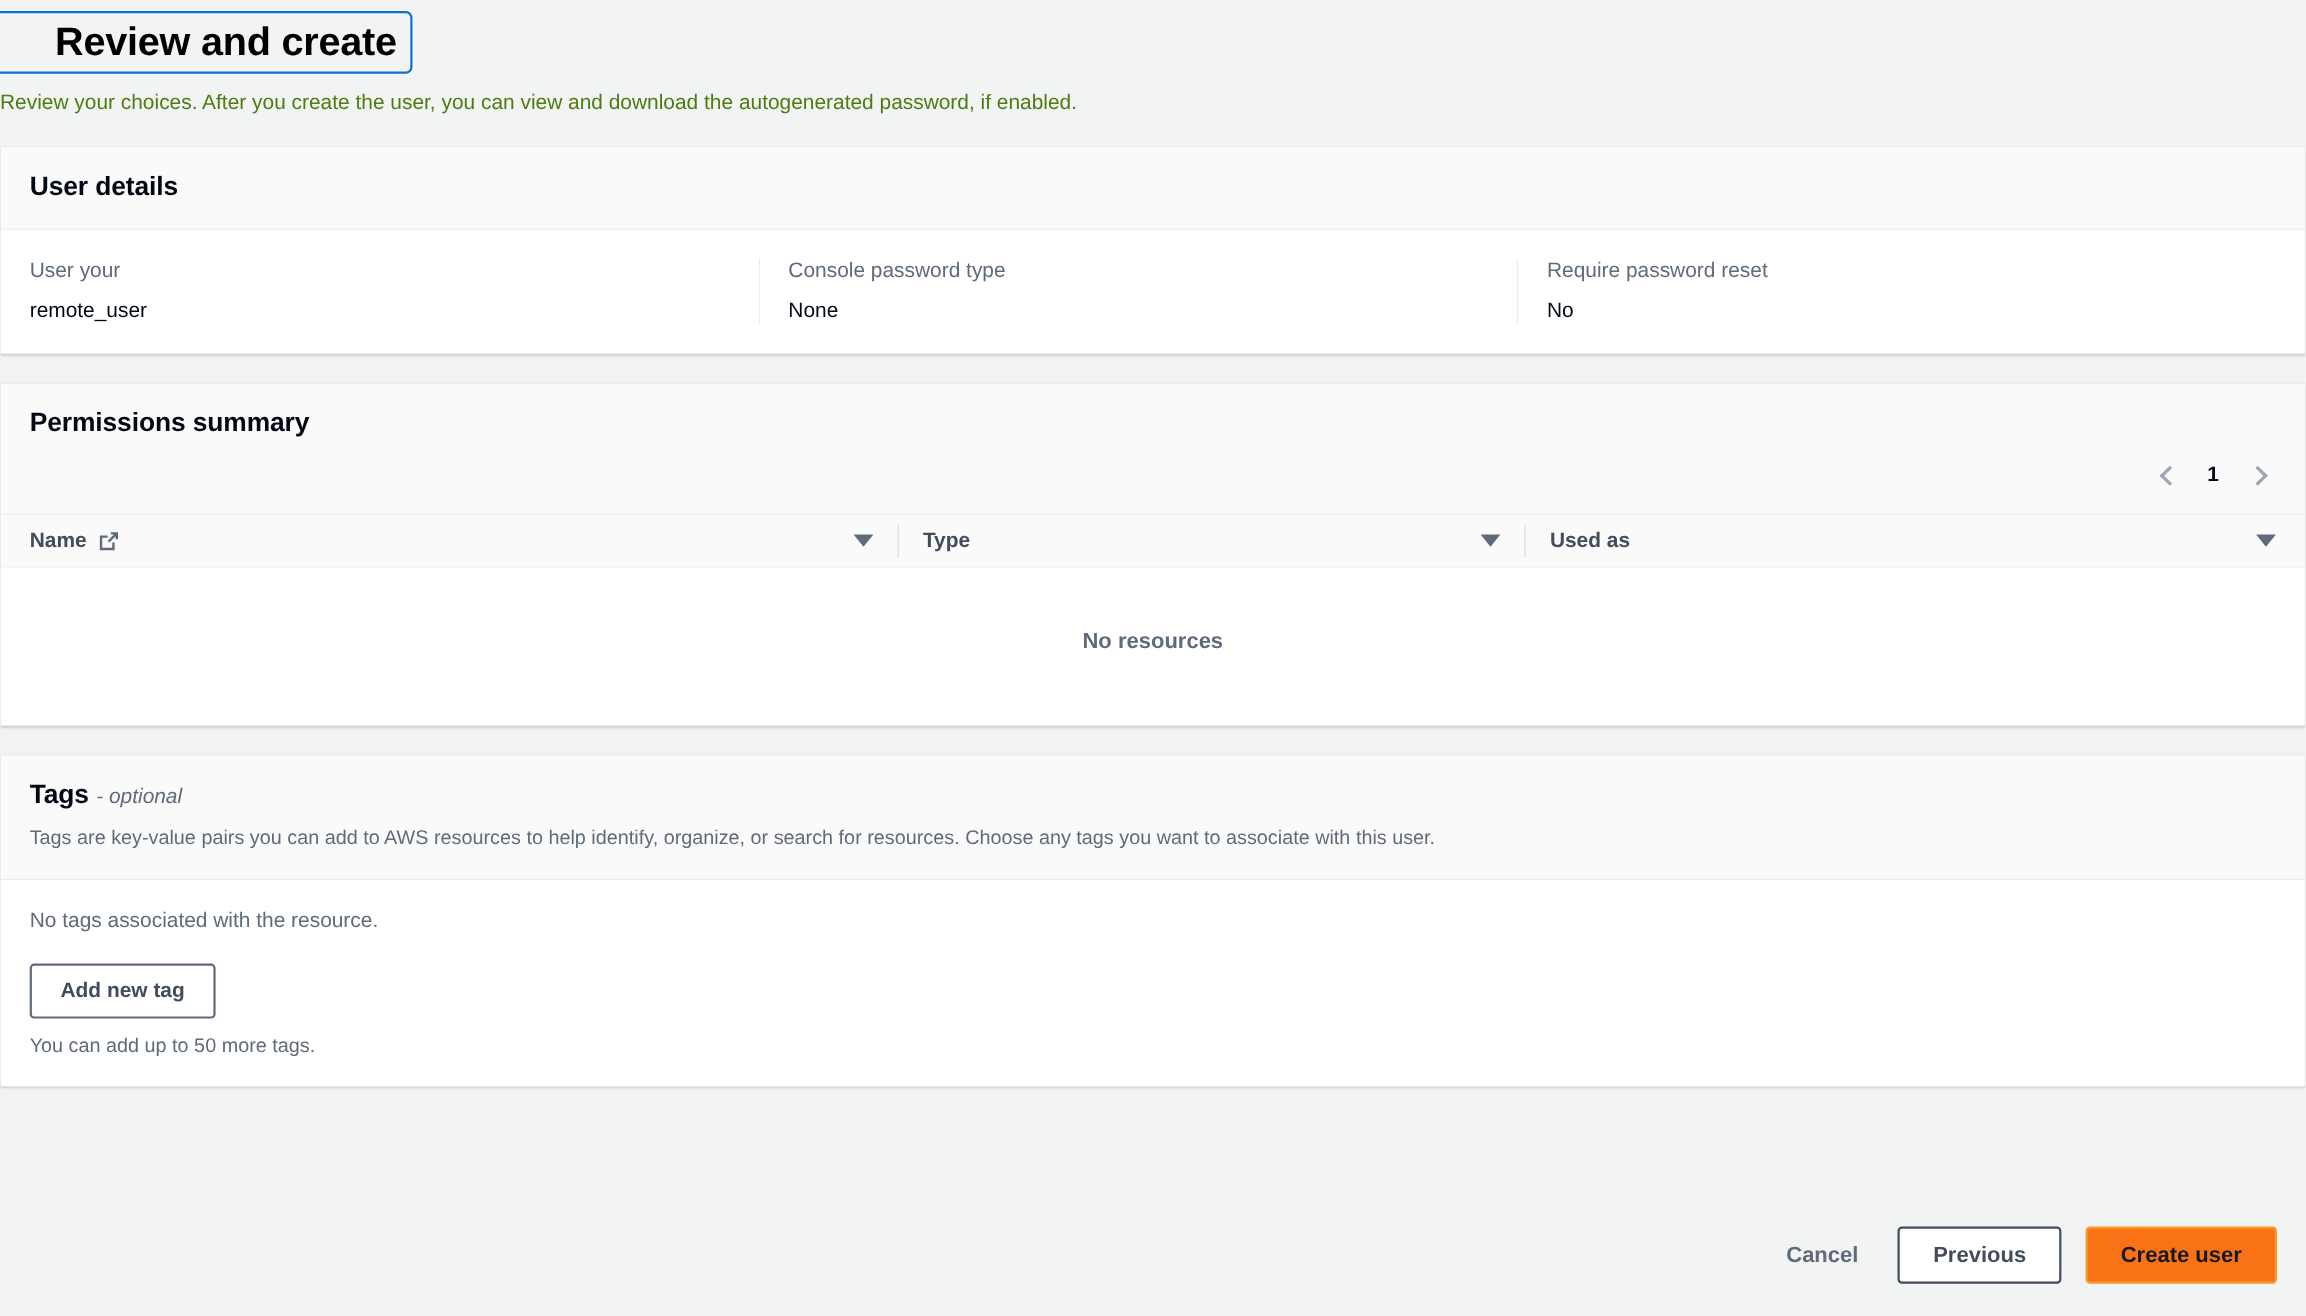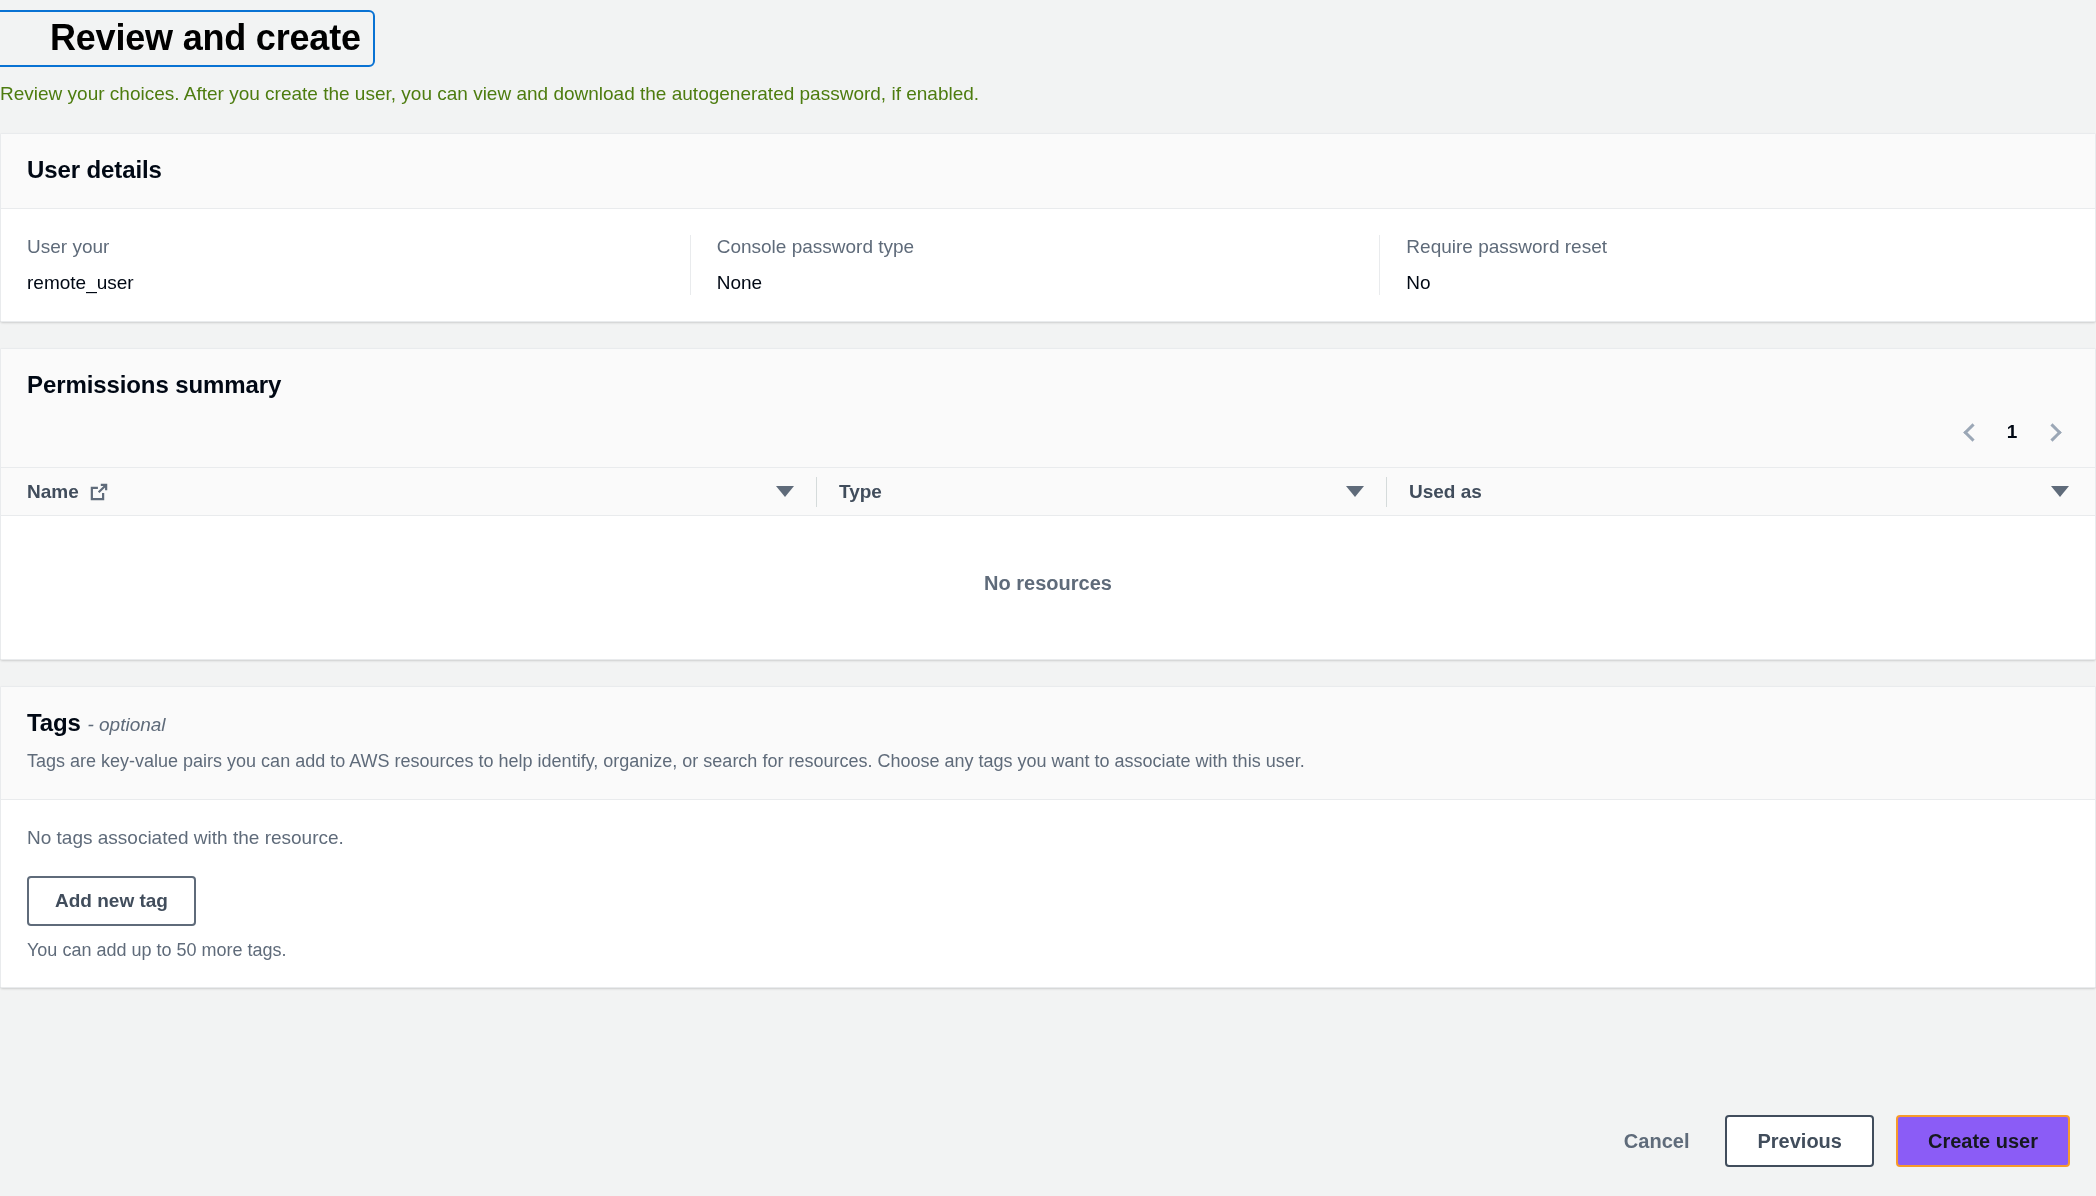--- a/index.html
+++ b/index.html
@@ -315,21 +315,21 @@
     cursor: pointer;
     white-space: nowrap;
   }
 
   .btn-primary {
     display: inline-flex;
     align-items: center;
     justify-content: center;
     height: 52px;
     padding: 0 30px;
-    background: #8b5cf6;
+    background: #f97316;
     border: 2px solid #f79a2b;
     border-radius: 4px;
     font-family: "Liberation Sans", sans-serif;
     font-size: 20px;
     font-weight: 700;
     color: #16191f;
     cursor: pointer;
     white-space: nowrap;
   }
   .gap-md { height: 26px; }

